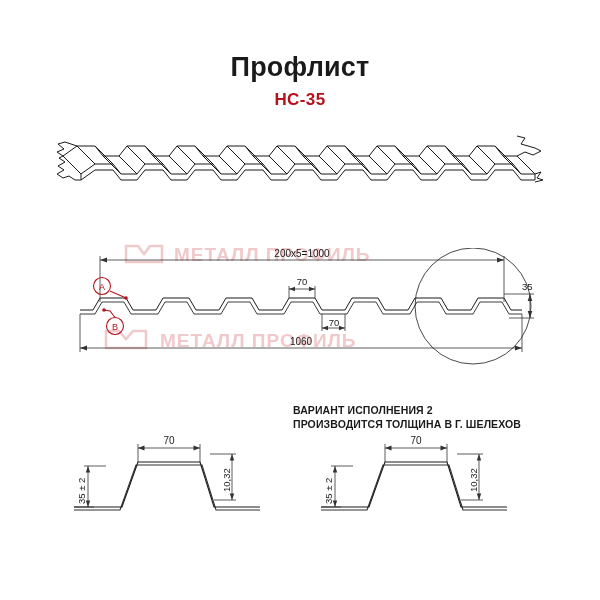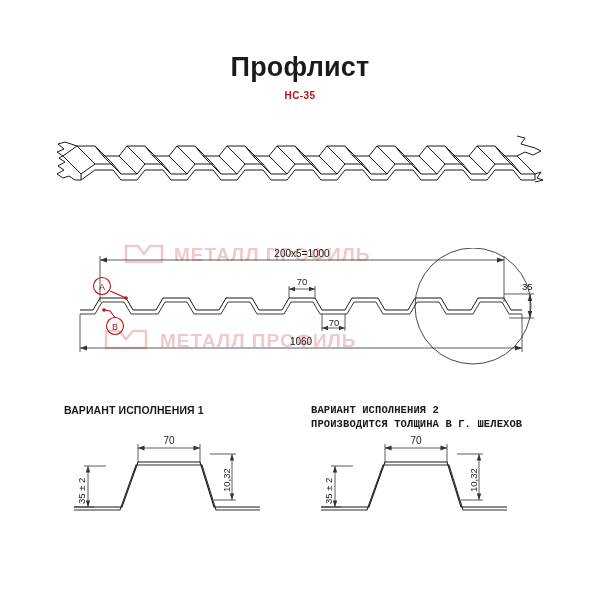--- a/index.html
+++ b/index.html
@@ -29,34 +29,34 @@
     font-size: 27px;
     font-weight: bold;
     letter-spacing: 0.2px;
   }
   .subtitle {
     position: absolute;
     top: 90px;
     left: 0;
     width: 600px;
     text-align: center;
-    font-size: 10px;
+    font-size: 17px;
     font-weight: bold;
     color: #b5121b;
     letter-spacing: 0.4px;
   }
   .variant-label {
     position: absolute;
     font-size: 10.5px;
     font-weight: bold;
     letter-spacing: 0.1px;
     line-height: 14px;
   }
   .variant1-label { top: 403px; left: 64px; }
-  .variant2-label { top: 403px; left: 311px; font-family: Liberation Mono, monospace; }
+  .variant2-label { top: 403px; left: 293px; }
   .bottom-note {
     position: absolute;
     top: 549px;
     left: 0;
     width: 600px;
     text-align: center;
     font-size: 12.5px;
     font-weight: bold;
     letter-spacing: 0.2px;
   }
@@ -176,24 +176,20 @@
     <text x="42" y="41.5" font-size="9" fill="#b5121b" text-anchor="middle" font-family="Liberation Sans, sans-serif">A</text>
     <path d="M50,43 L66,50" stroke="#b5121b" stroke-width="1.1" fill="none"></path>
     <circle cx="66" cy="50" r="1.8" fill="#b5121b"></circle>
 
     <circle cx="55" cy="78" r="8.5" fill="none" stroke="#b5121b" stroke-width="1.1"></circle>
     <text x="55" y="81.5" font-size="9" fill="#b5121b" text-anchor="middle" font-family="Liberation Sans, sans-serif">B</text>
     <path d="M55,69.5 L50,63 L44,62" stroke="#b5121b" stroke-width="1.1" fill="none"></path>
     <circle cx="44" cy="62" r="1.8" fill="#b5121b"></circle>
   </svg>
 
-  <div class="variant-label variant1-label">
-    <div>ВАРИАНТ ИСПОЛНЕНИЯ 1</div>
-    <div></div>
-  </div>
 
   <div class="variant-label variant2-label">
     <div>ВАРИАНТ ИСПОЛНЕНИЯ 2</div>
     <div>ПРОИЗВОДИТСЯ ТОЛЩИНА В Г. ШЕЛЕХОВ</div>
   </div>
 
   <svg style="position:absolute; top:430px; left:60px;" width="215" height="100" viewBox="0 0 215 100">
     <g stroke="#1a1a1a" fill="none" stroke-width="1.1">
       <path d="M14,77 L62,77 L78,32 L140,32 L154,77 L200,77"></path>
       <path d="M14,80 L60,80 L76,35 L142,35 L156,80 L200,80" stroke-opacity="0.9"></path>

